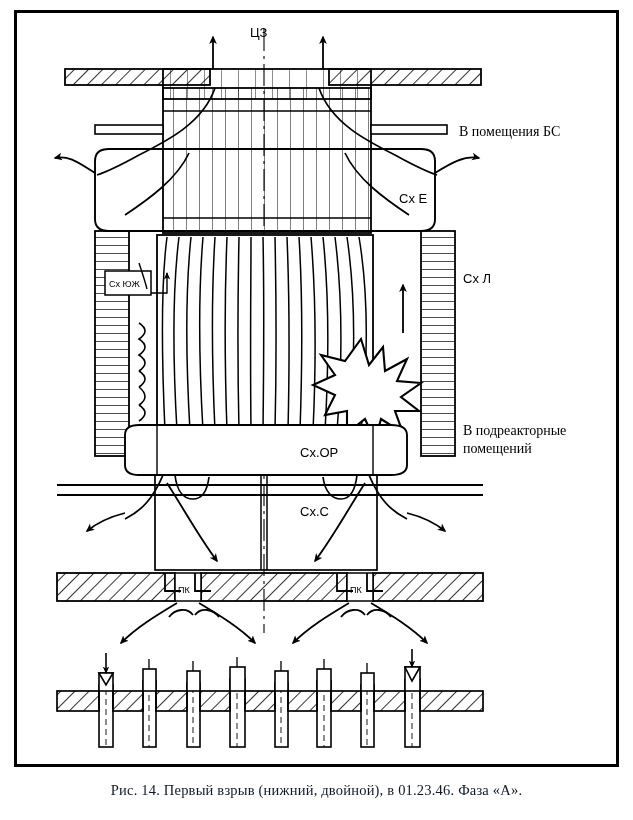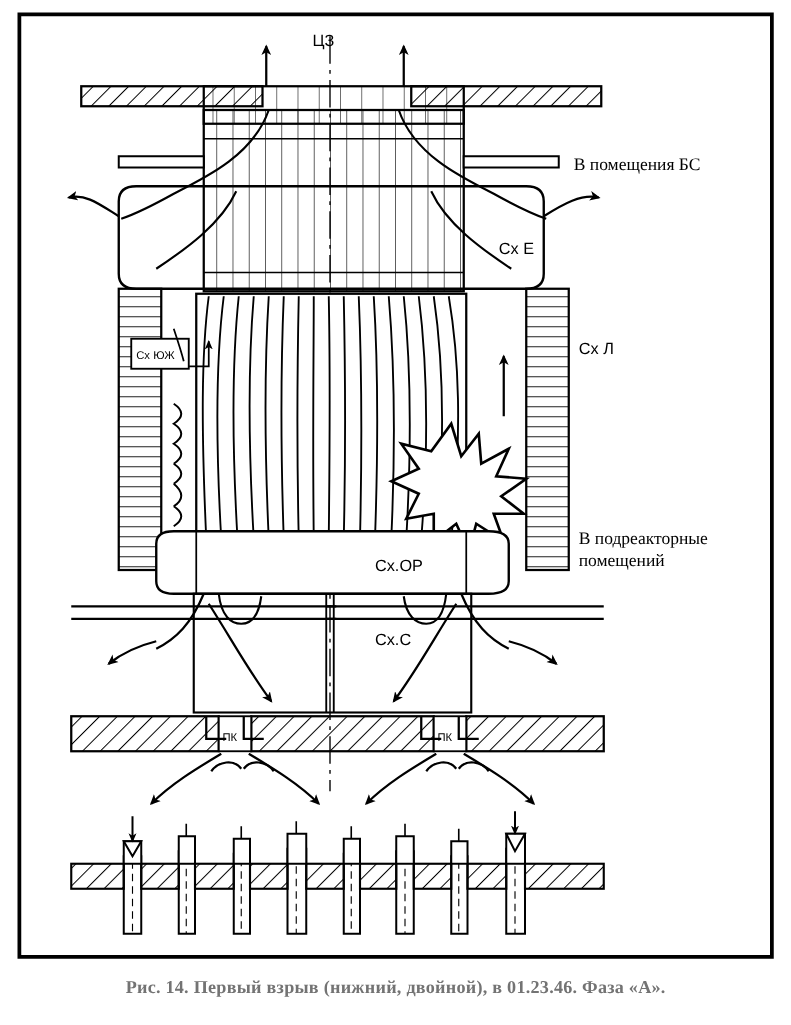--- a/index.html
+++ b/index.html
@@ -32,23 +32,23 @@
     left: 0;
     top: 0;
   }
   #caption {
     position: absolute;
     left: 0;
     top: 782px;
     width: 633px;
     text-align: center;
     font-family: "Liberation Serif", serif;
-    font-weight: bold;
+    font-weight: normal;
     font-size: 14.5px;
-    color: #737373;
+    color: #0f172a;
     letter-spacing: 0.2px;
   }
   .lbl {
     font-family: "Liberation Sans", sans-serif;
     font-size: 13px;
     fill: #000;
   }
   .lbl-serif {
     font-family: "Liberation Serif", serif;
     font-size: 14px;

